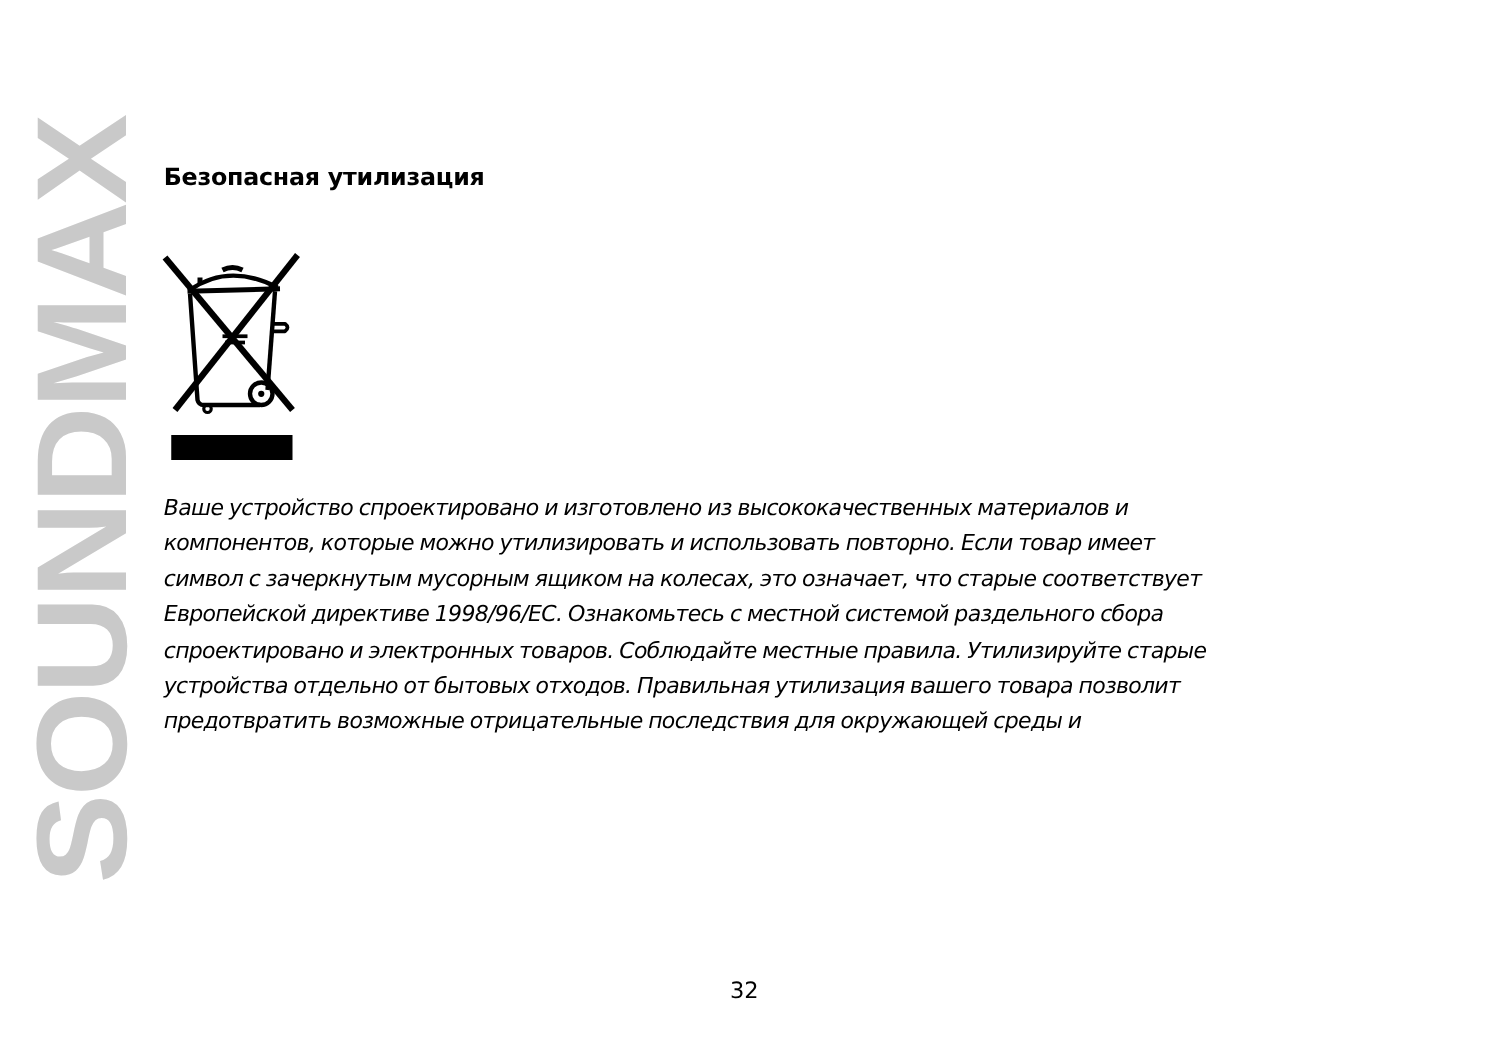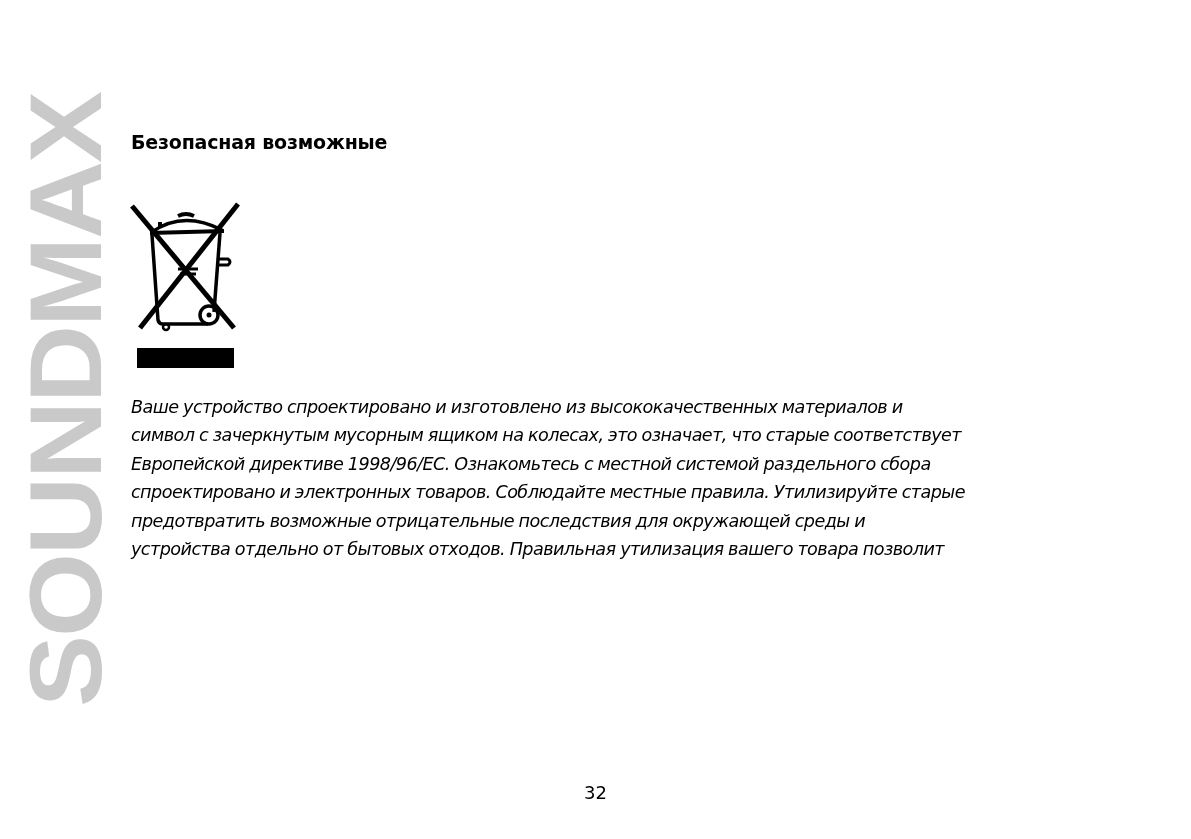--- a/index.html
+++ b/index.html
@@ -40,21 +40,21 @@
     font-family:"DejaVu Sans", sans-serif; font-size:18px;
   }
 </style>
 </head>
 <body>
 
 <div class="brand-wrap">
   <div class="brand"><span class="inner">SOUNDMAX</span></div>
 </div>
 
-<div class="title">Безопасная возможные</div>
+<div class="title">Безопасная утилизация</div>
 
 <svg class="weee" viewBox="0 0 116 130" xmlns="http://www.w3.org/2000/svg">
   <g fill="none" stroke="#000" stroke-width="4" stroke-linecap="butt" stroke-linejoin="round">
 
     <path d="M22 31 L96 29"></path>
     <path d="M24 30 Q55 8 94 28" stroke-width="3.5"></path>
     <path d="M50 14 Q58 10 66 14" stroke-width="4"></path>
     <path d="M32 26 L32 20" stroke-width="4"></path>
 
     <path d="M24 33 L30 118 Q31 122 35 122 L80 122" stroke-width="3.5"></path>
@@ -73,20 +73,21 @@
 
   <g stroke="#000" stroke-width="5" stroke-linecap="butt">
     <line x1="4" y1="4" x2="106" y2="126"></line>
     <line x1="110" y1="2" x2="12" y2="126"></line>
   </g>
 </svg>
 <div class="weee-bar"></div>
 
 <div class="body-text">
   <span class="line">Ваше устройство спроектировано и изготовлено из высококачественных материалов и</span>
+  <span class="line">компонентов, которые можно утилизировать и использовать повторно. Если товар имеет</span>
   <span class="line">символ с зачеркнутым мусорным ящиком на колесах, это означает, что старые соответствует</span>
   <span class="line">Европейской директиве 1998/96/EC. Ознакомьтесь с местной системой раздельного сбора</span>
   <span class="line">спроектировано и электронных товаров. Соблюдайте местные правила. Утилизируйте старые</span>
+  <span class="line">устройства отдельно от бытовых отходов. Правильная утилизация вашего товара позволит</span>
   <span class="line">предотвратить возможные отрицательные последствия для окружающей среды и</span>
-  <span class="line">устройства отдельно от бытовых отходов. Правильная утилизация вашего товара позволит</span>
 </div>
 
 <div class="page-num">32</div>
 
 </body></html>

